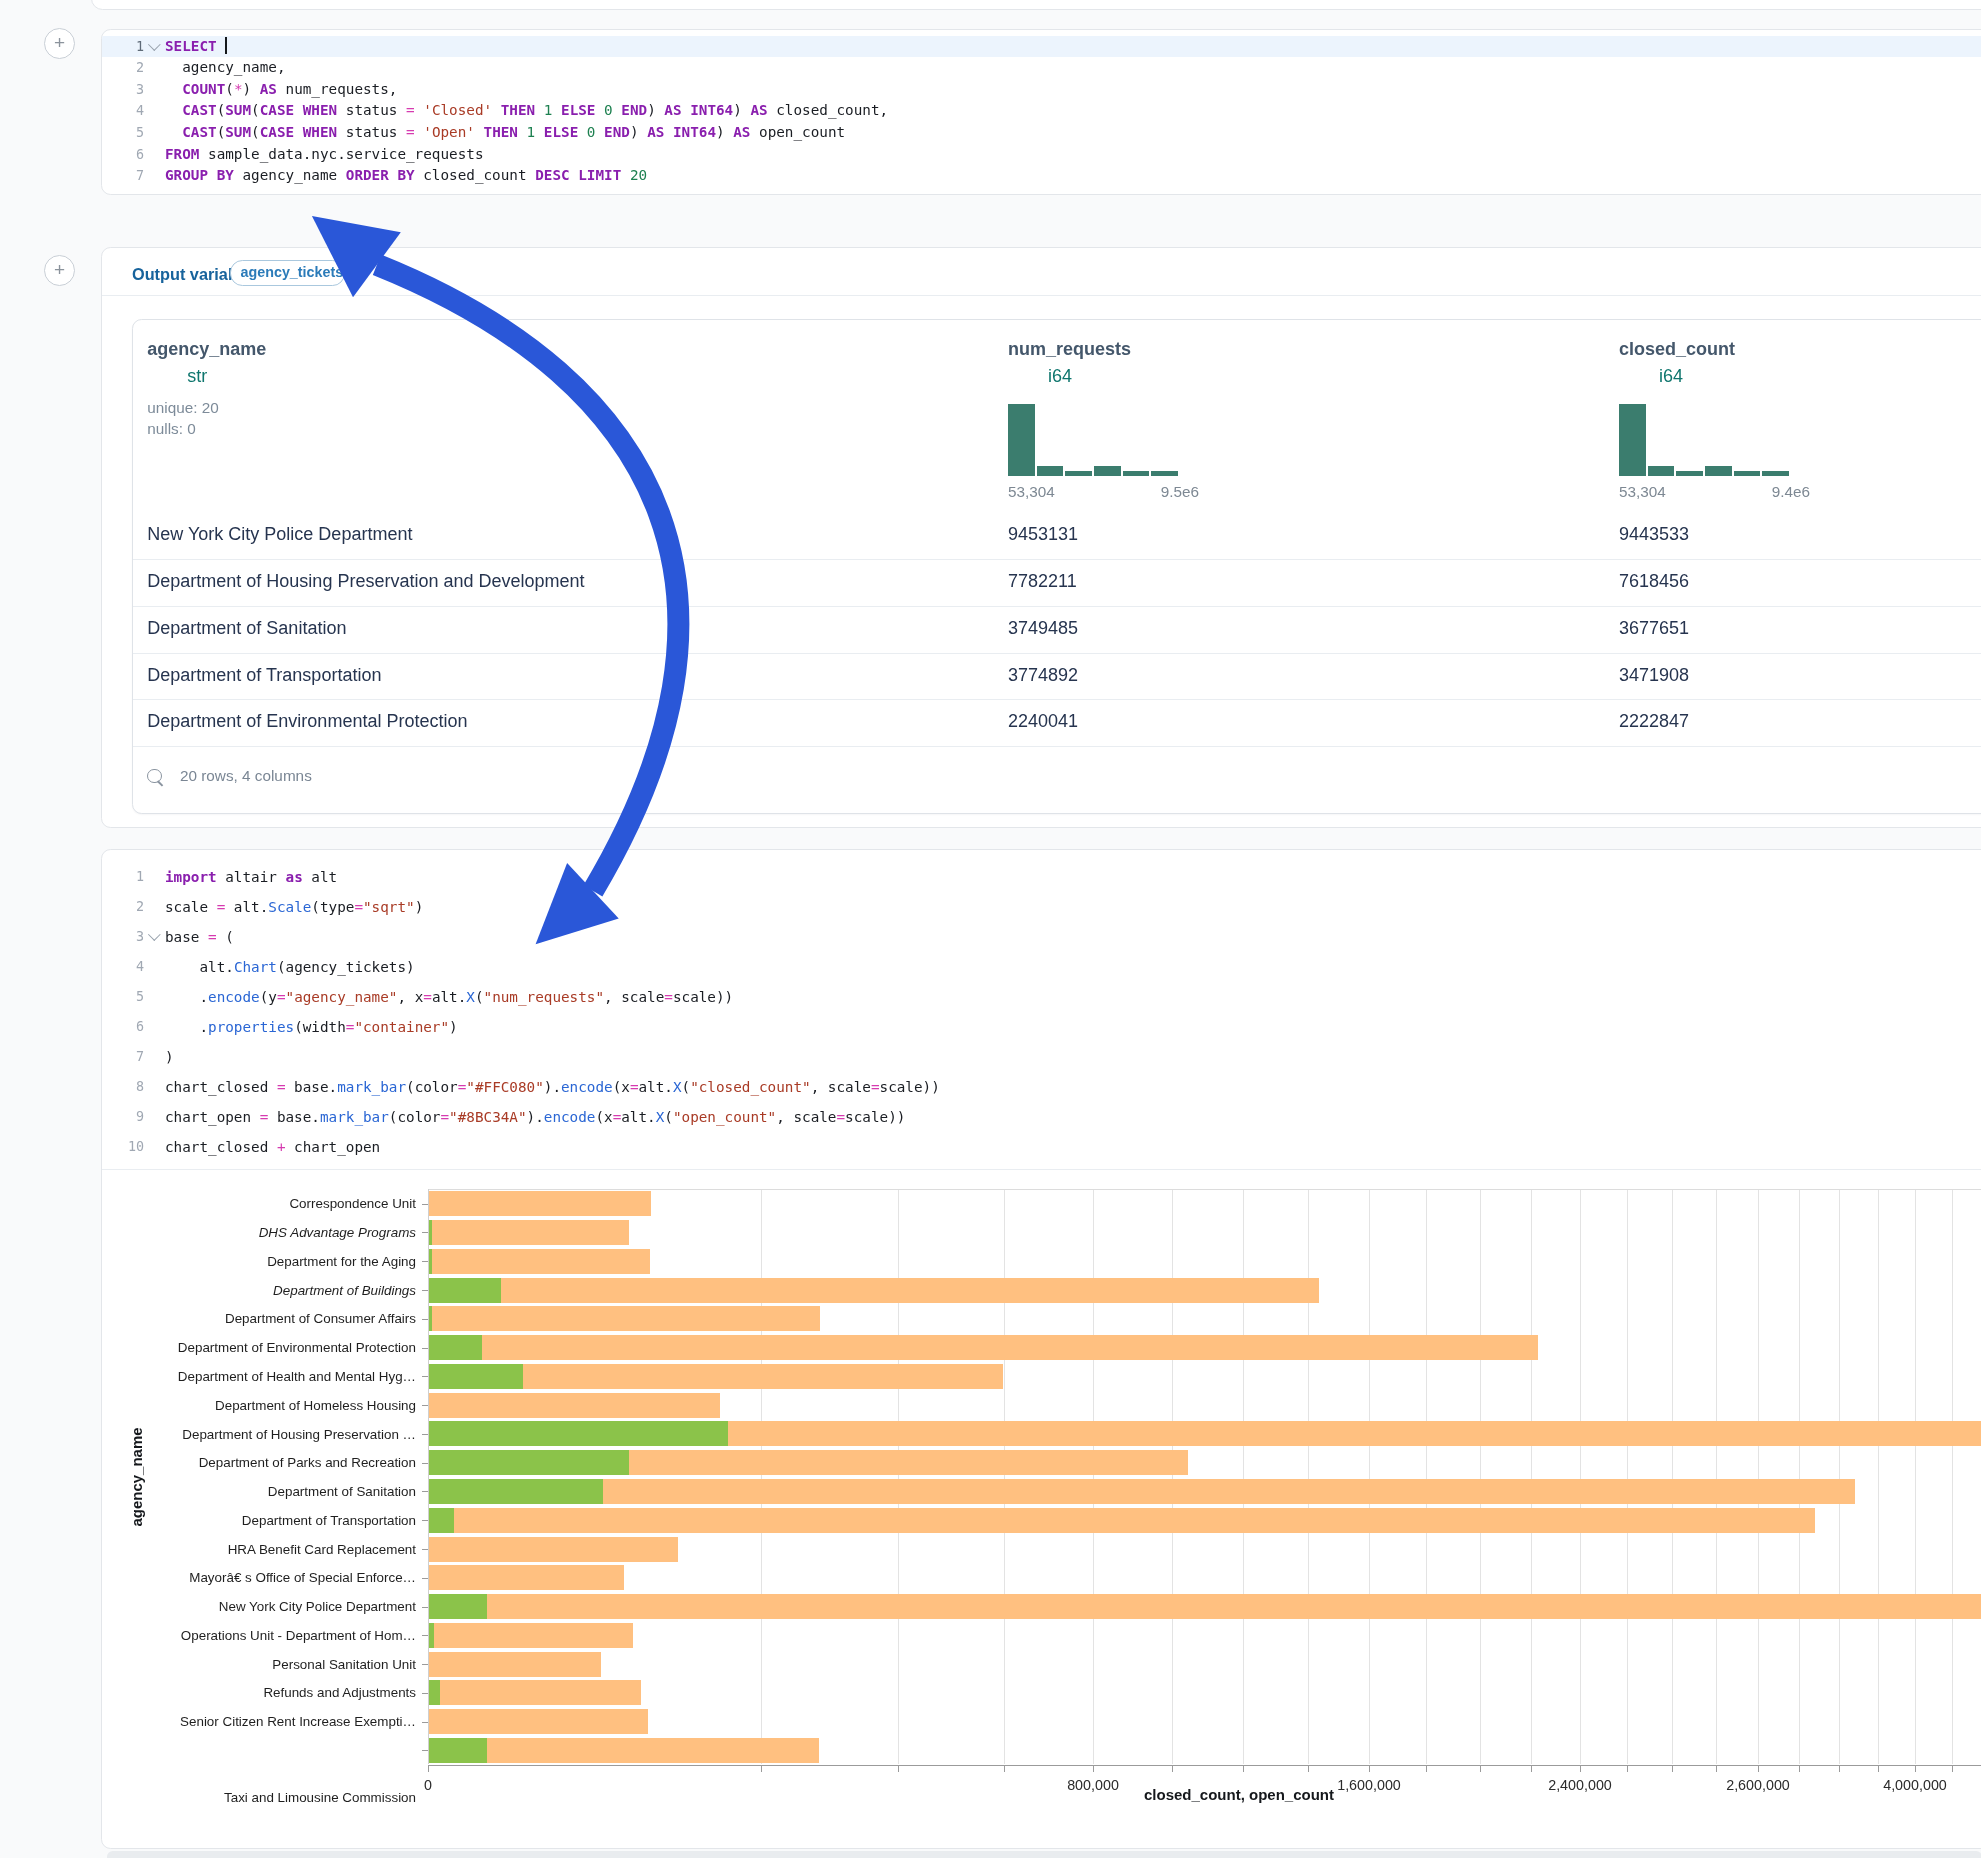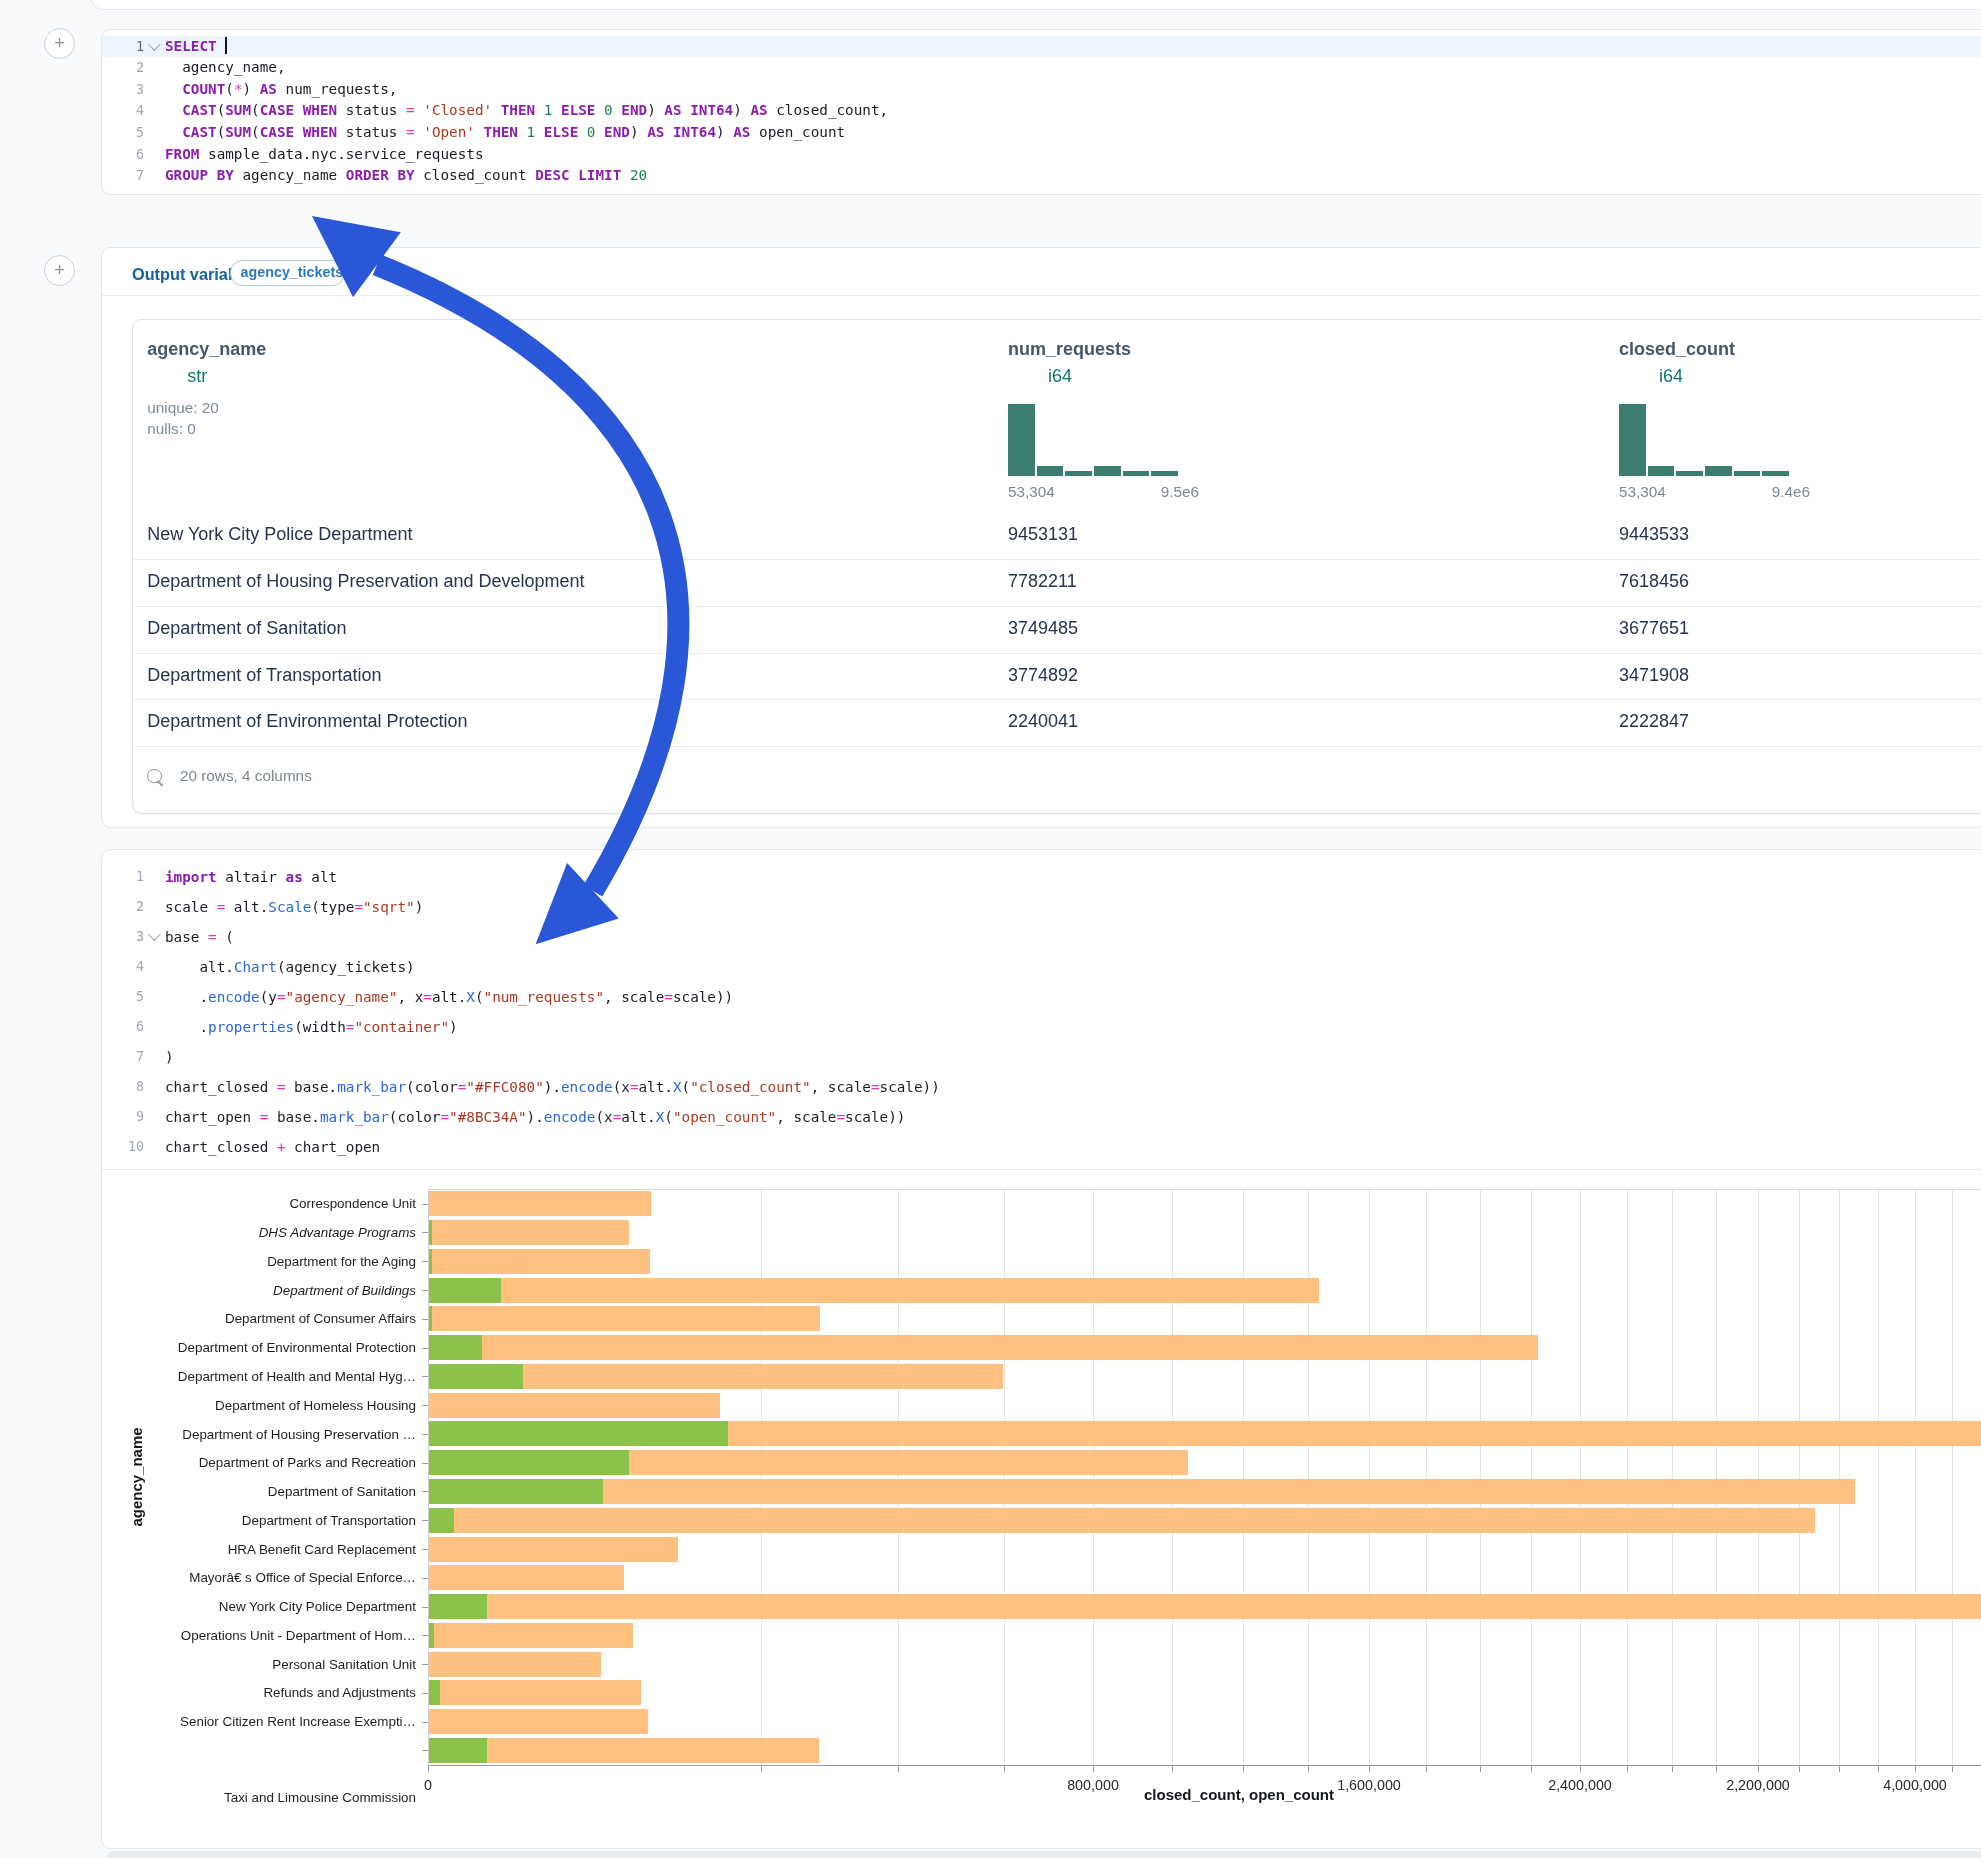--- a/index.html
+++ b/index.html
@@ -295,21 +295,21 @@
         <div class="xtick" style="left: 1656px; top: 916px;"></div>
         <div class="xtick" style="left: 1697px; top: 916px;"></div>
         <div class="xtick" style="left: 1737px; top: 916px;"></div>
         <div class="xtick" style="left: 1776px; top: 916px;"></div>
         <div class="xtick" style="left: 1813px; top: 916px;"></div>
         <div class="xtick" style="left: 1850px; top: 916px;"></div>
         <div class="xticklbl" style="left: 326px; top: 927px;">0</div>
         <div class="xticklbl" style="left: 991px; top: 927px;">800,000</div>
         <div class="xticklbl" style="left: 1267px; top: 927px;">1,600,000</div>
         <div class="xticklbl" style="left: 1478px; top: 927px;">2,400,000</div>
-        <div class="xticklbl" style="left: 1656px; top: 927px;">2,200,000</div>
+        <div class="xticklbl" style="left: 1656px; top: 927px;">2,600,000</div>
         <div class="xticklbl" style="left: 1813px; top: 927px;">4,000,000</div>
       </div>
   </div>
 
   <div class="strip-bottom"></div>
 
   <svg class="arrow" width="1982" height="1858" viewBox="0 0 2073 1944">
     <path d="M 394 277 C 700 400, 800 630, 620 932" fill="none" stroke="#2a57d8" stroke-width="23"></path>
     <polygon points="326,226 419,243 369,311" fill="#2a57d8"></polygon>
     <polygon points="560,988 593,903 647,961" fill="#2a57d8"></polygon>

